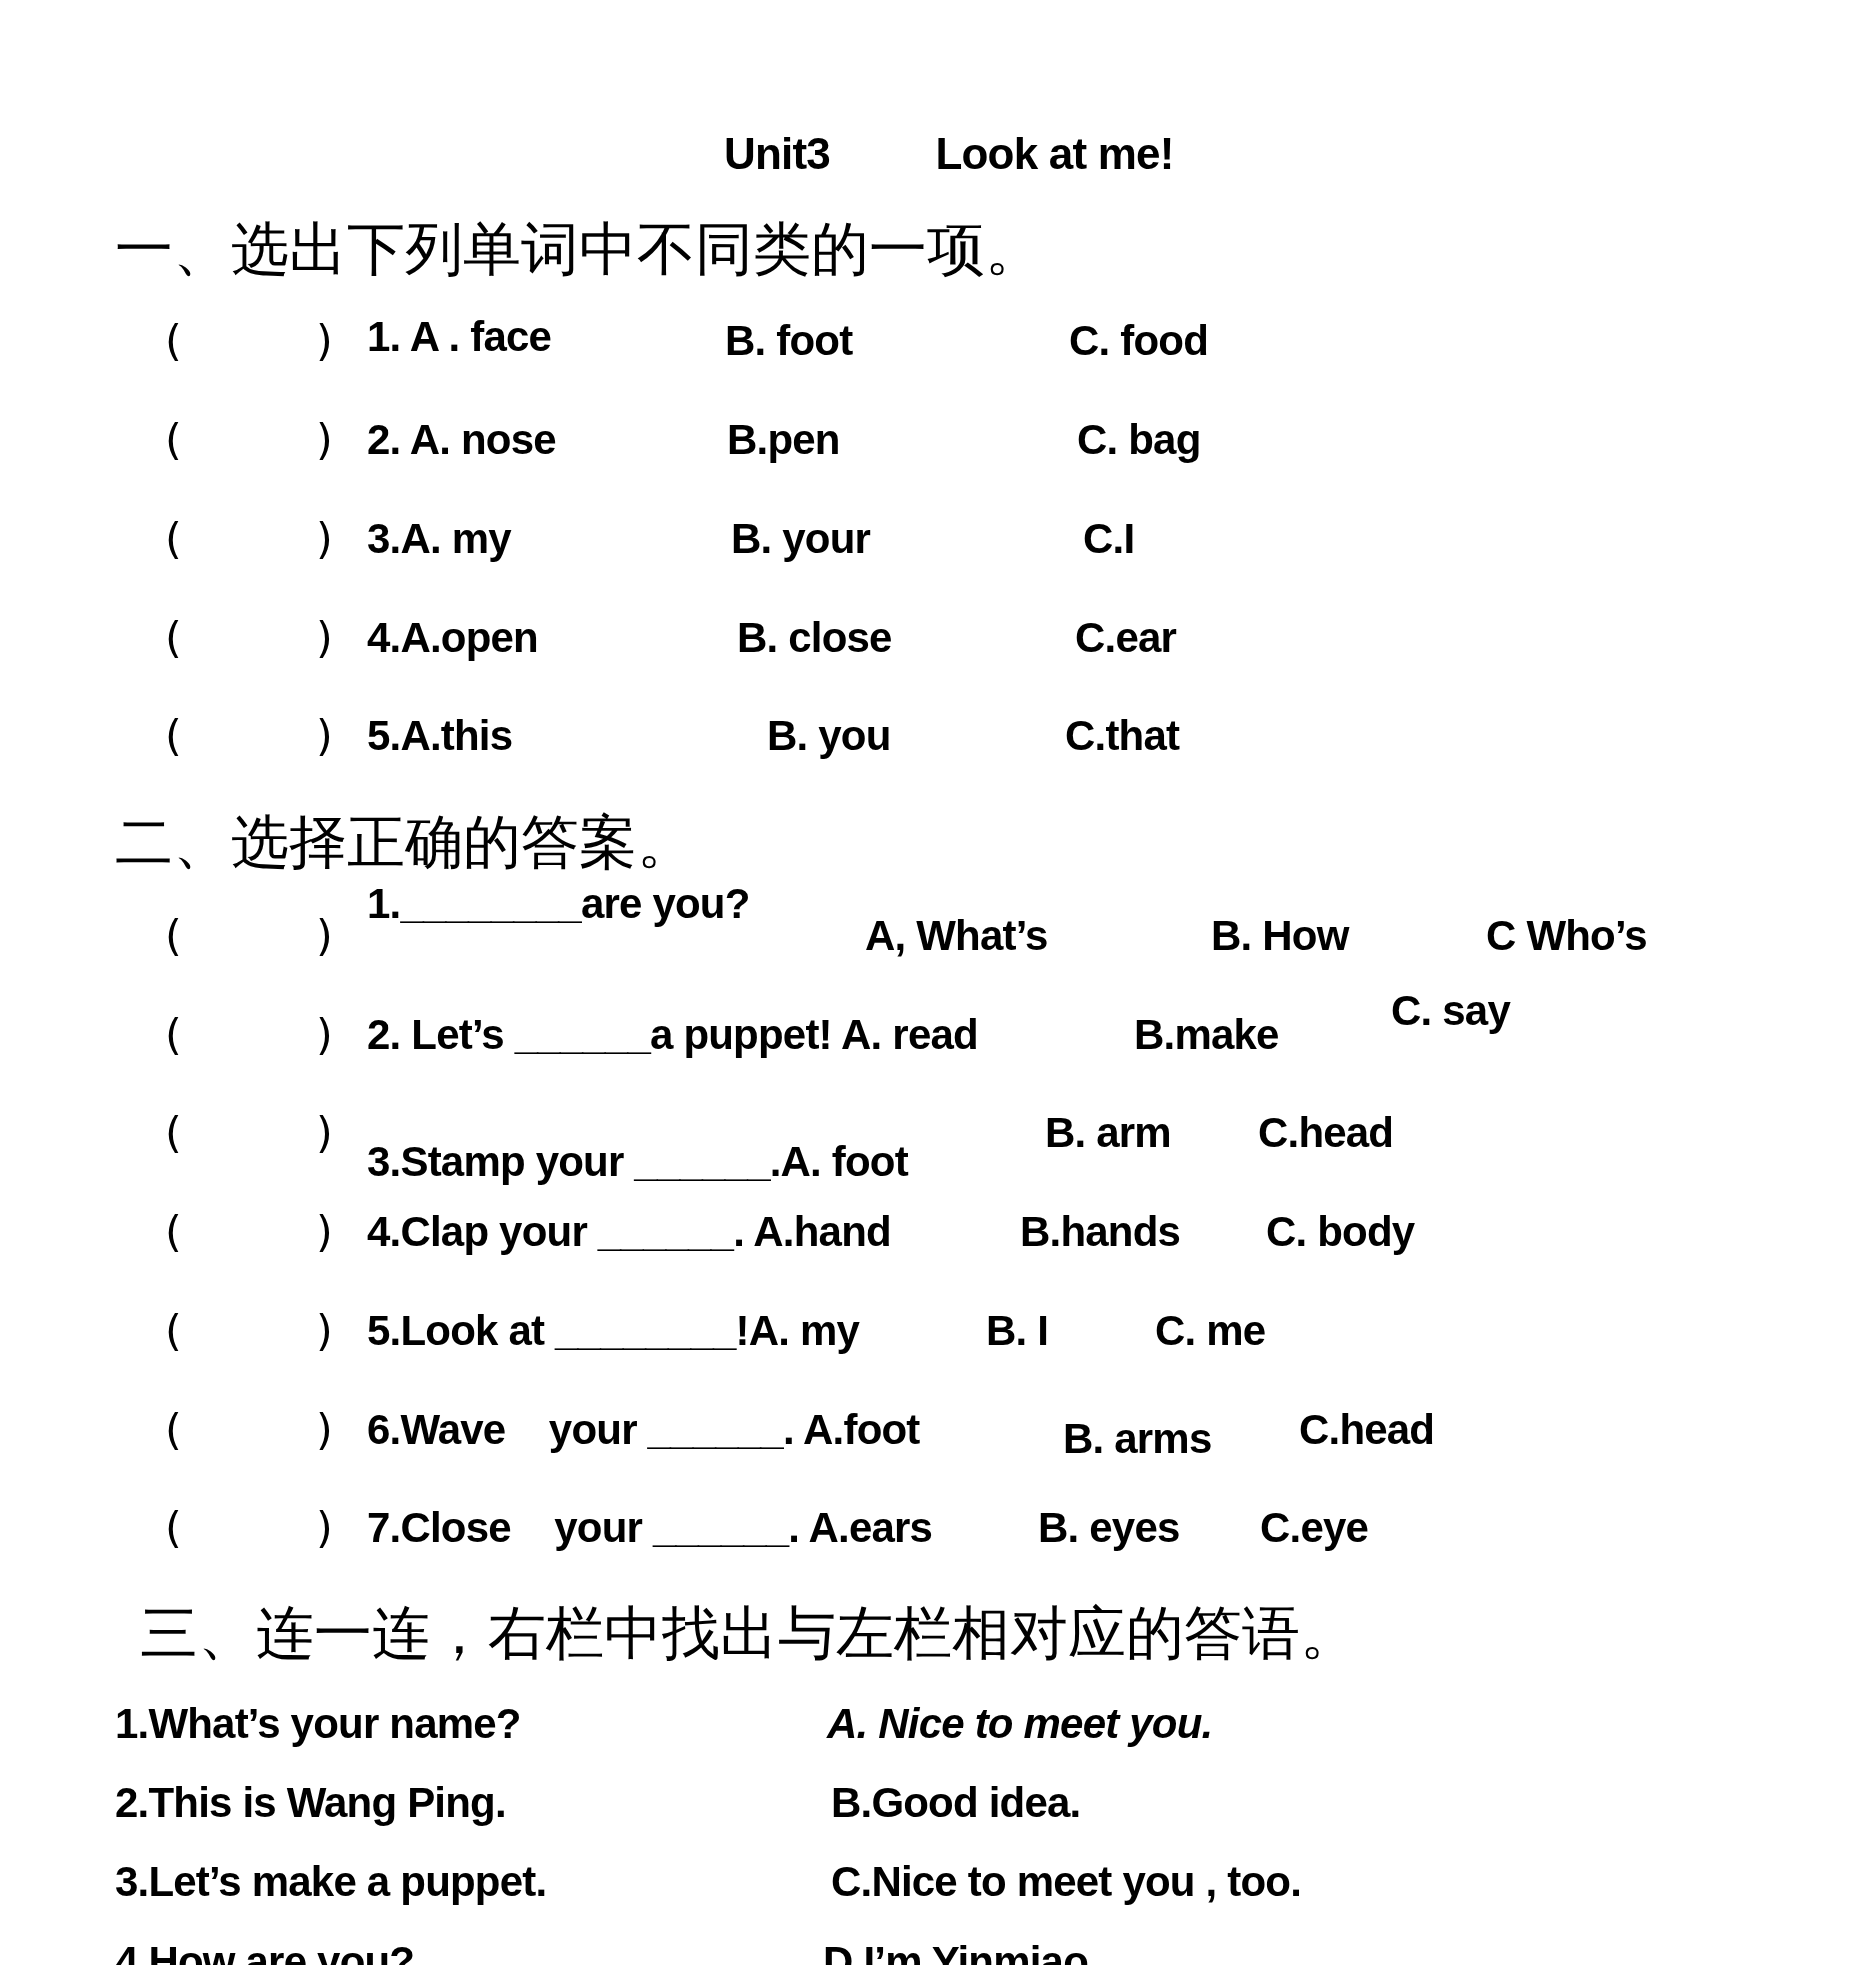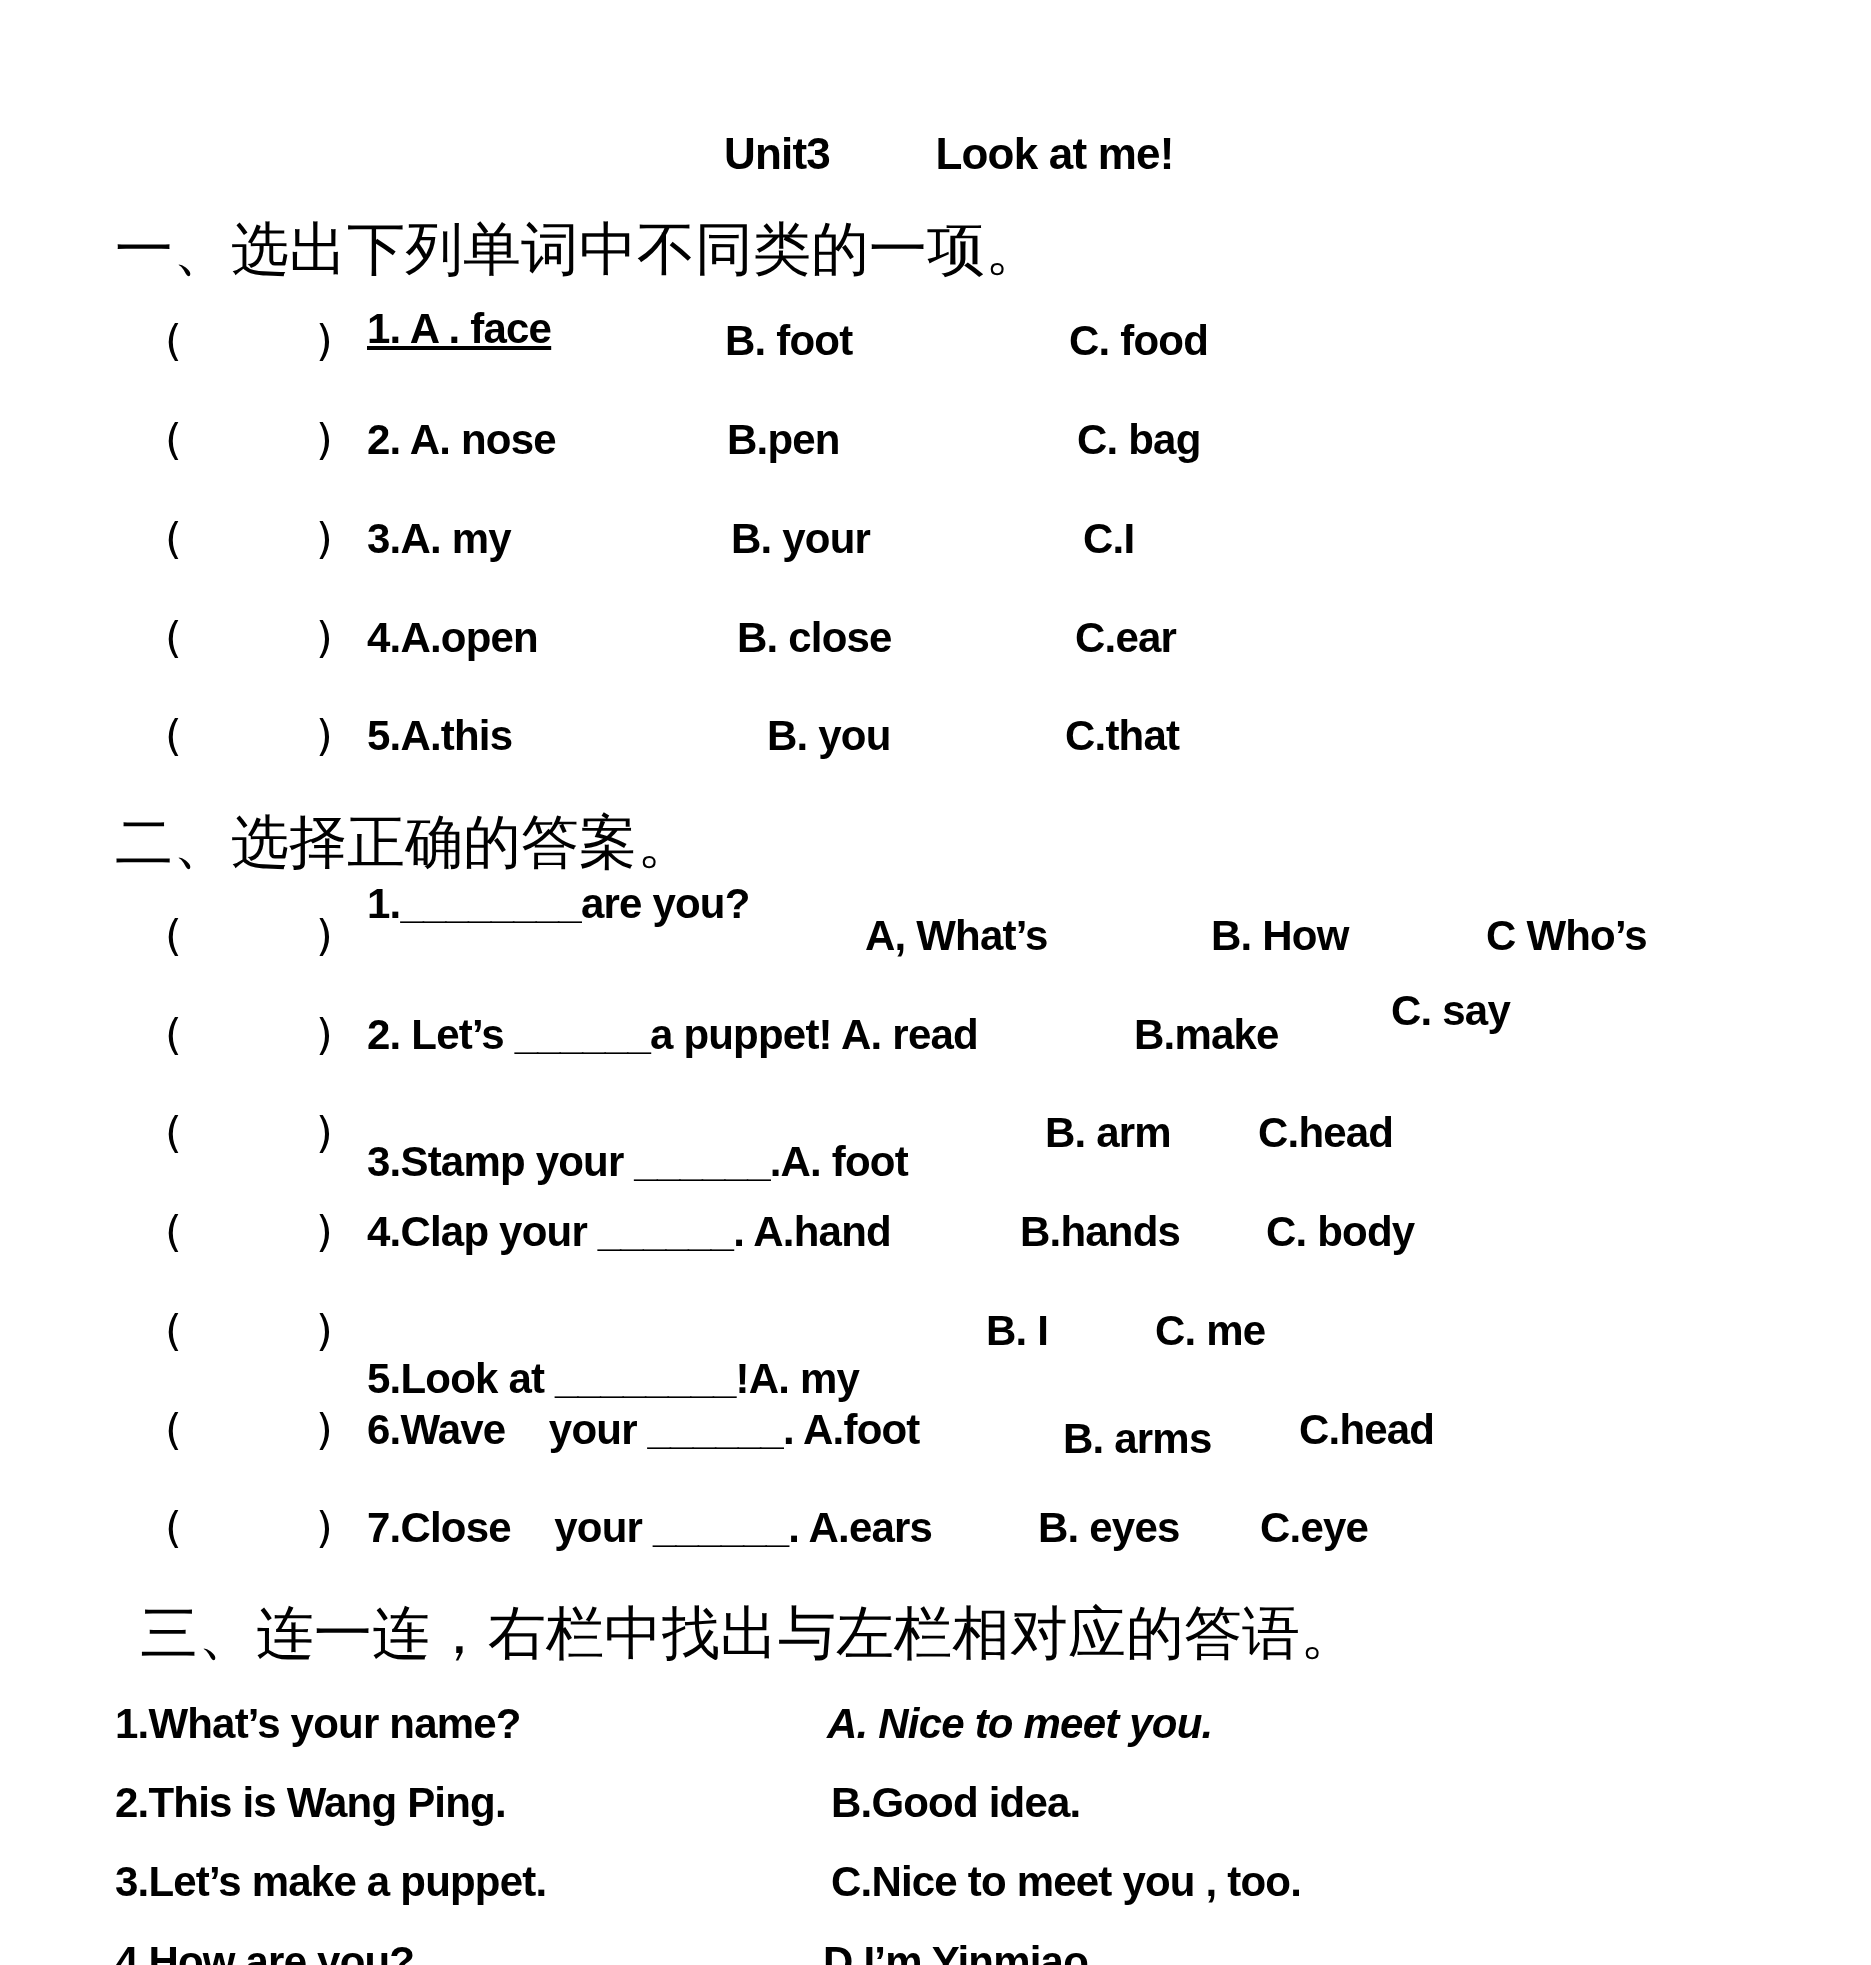--- a/index.html
+++ b/index.html
@@ -17,21 +17,21 @@
   <span>Unit3</span>
   <span style="margin-left:94px;">Look at me!</span>
 </div>
 
 <div class="abs cjk" style="left:115px; top:220px;">一、选出下列单词中不同类的一项。</div>
 
 <div>
   <div>
     <span class="abs paren" style="left:165px; top:320px;">(</span>
     <span class="abs paren" style="left:316px; top:320px;">)</span>
-    <span class="abs latin" style="left:367px; top:308px;text-decoration:underline;">1. A . face</span>
+    <span class="abs latin" style="left:367px; top:316px;">1. A . face</span>
     <span class="abs latin" style="left:725px; top:320px;">B. foot</span>
     <span class="abs latin" style="left:1069px; top:320px;">C. food</span>
   </div>
   <div>
     <span class="abs paren" style="left:165px; top:419px;">(</span>
     <span class="abs paren" style="left:316px; top:419px;">)</span>
     <span class="abs latin" style="left:367px; top:419px;">2. A. nose</span>
     <span class="abs latin" style="left:727px; top:419px;">B.pen</span>
     <span class="abs latin" style="left:1077px; top:419px;">C. bag</span>
   </div>
@@ -86,21 +86,21 @@
   <div>
     <span class="abs paren" style="left:165px; top:1211px;">(</span>
     <span class="abs paren" style="left:316px; top:1211px;">)</span>
     <span class="abs latin" style="left:367px; top:1211px;">4.Clap your ______. A.hand</span>
     <span class="abs latin" style="left:1020px; top:1211px;">B.hands</span>
     <span class="abs latin" style="left:1266px; top:1211px;">C. body</span>
   </div>
   <div>
     <span class="abs paren" style="left:165px; top:1310px;">(</span>
     <span class="abs paren" style="left:316px; top:1310px;">)</span>
-    <span class="abs latin" style="left:367px; top:1358px;">5.Look at ________!A. my</span>
+    <span class="abs latin" style="left:367px; top:1310px;">5.Look at ________!A. my</span>
     <span class="abs latin" style="left:986px; top:1310px;">B. I</span>
     <span class="abs latin" style="left:1155px; top:1310px;">C. me</span>
   </div>
   <div>
     <span class="abs paren" style="left:165px; top:1409px;">(</span>
     <span class="abs paren" style="left:316px; top:1409px;">)</span>
     <span class="abs latin" style="left:367px; top:1409px; white-space:pre;">6.Wave    your ______. A.foot</span>
     <span class="abs latin" style="left:1063px; top:1418px;">B. arms</span>
     <span class="abs latin" style="left:1299px; top:1409px;">C.head</span>
   </div>

